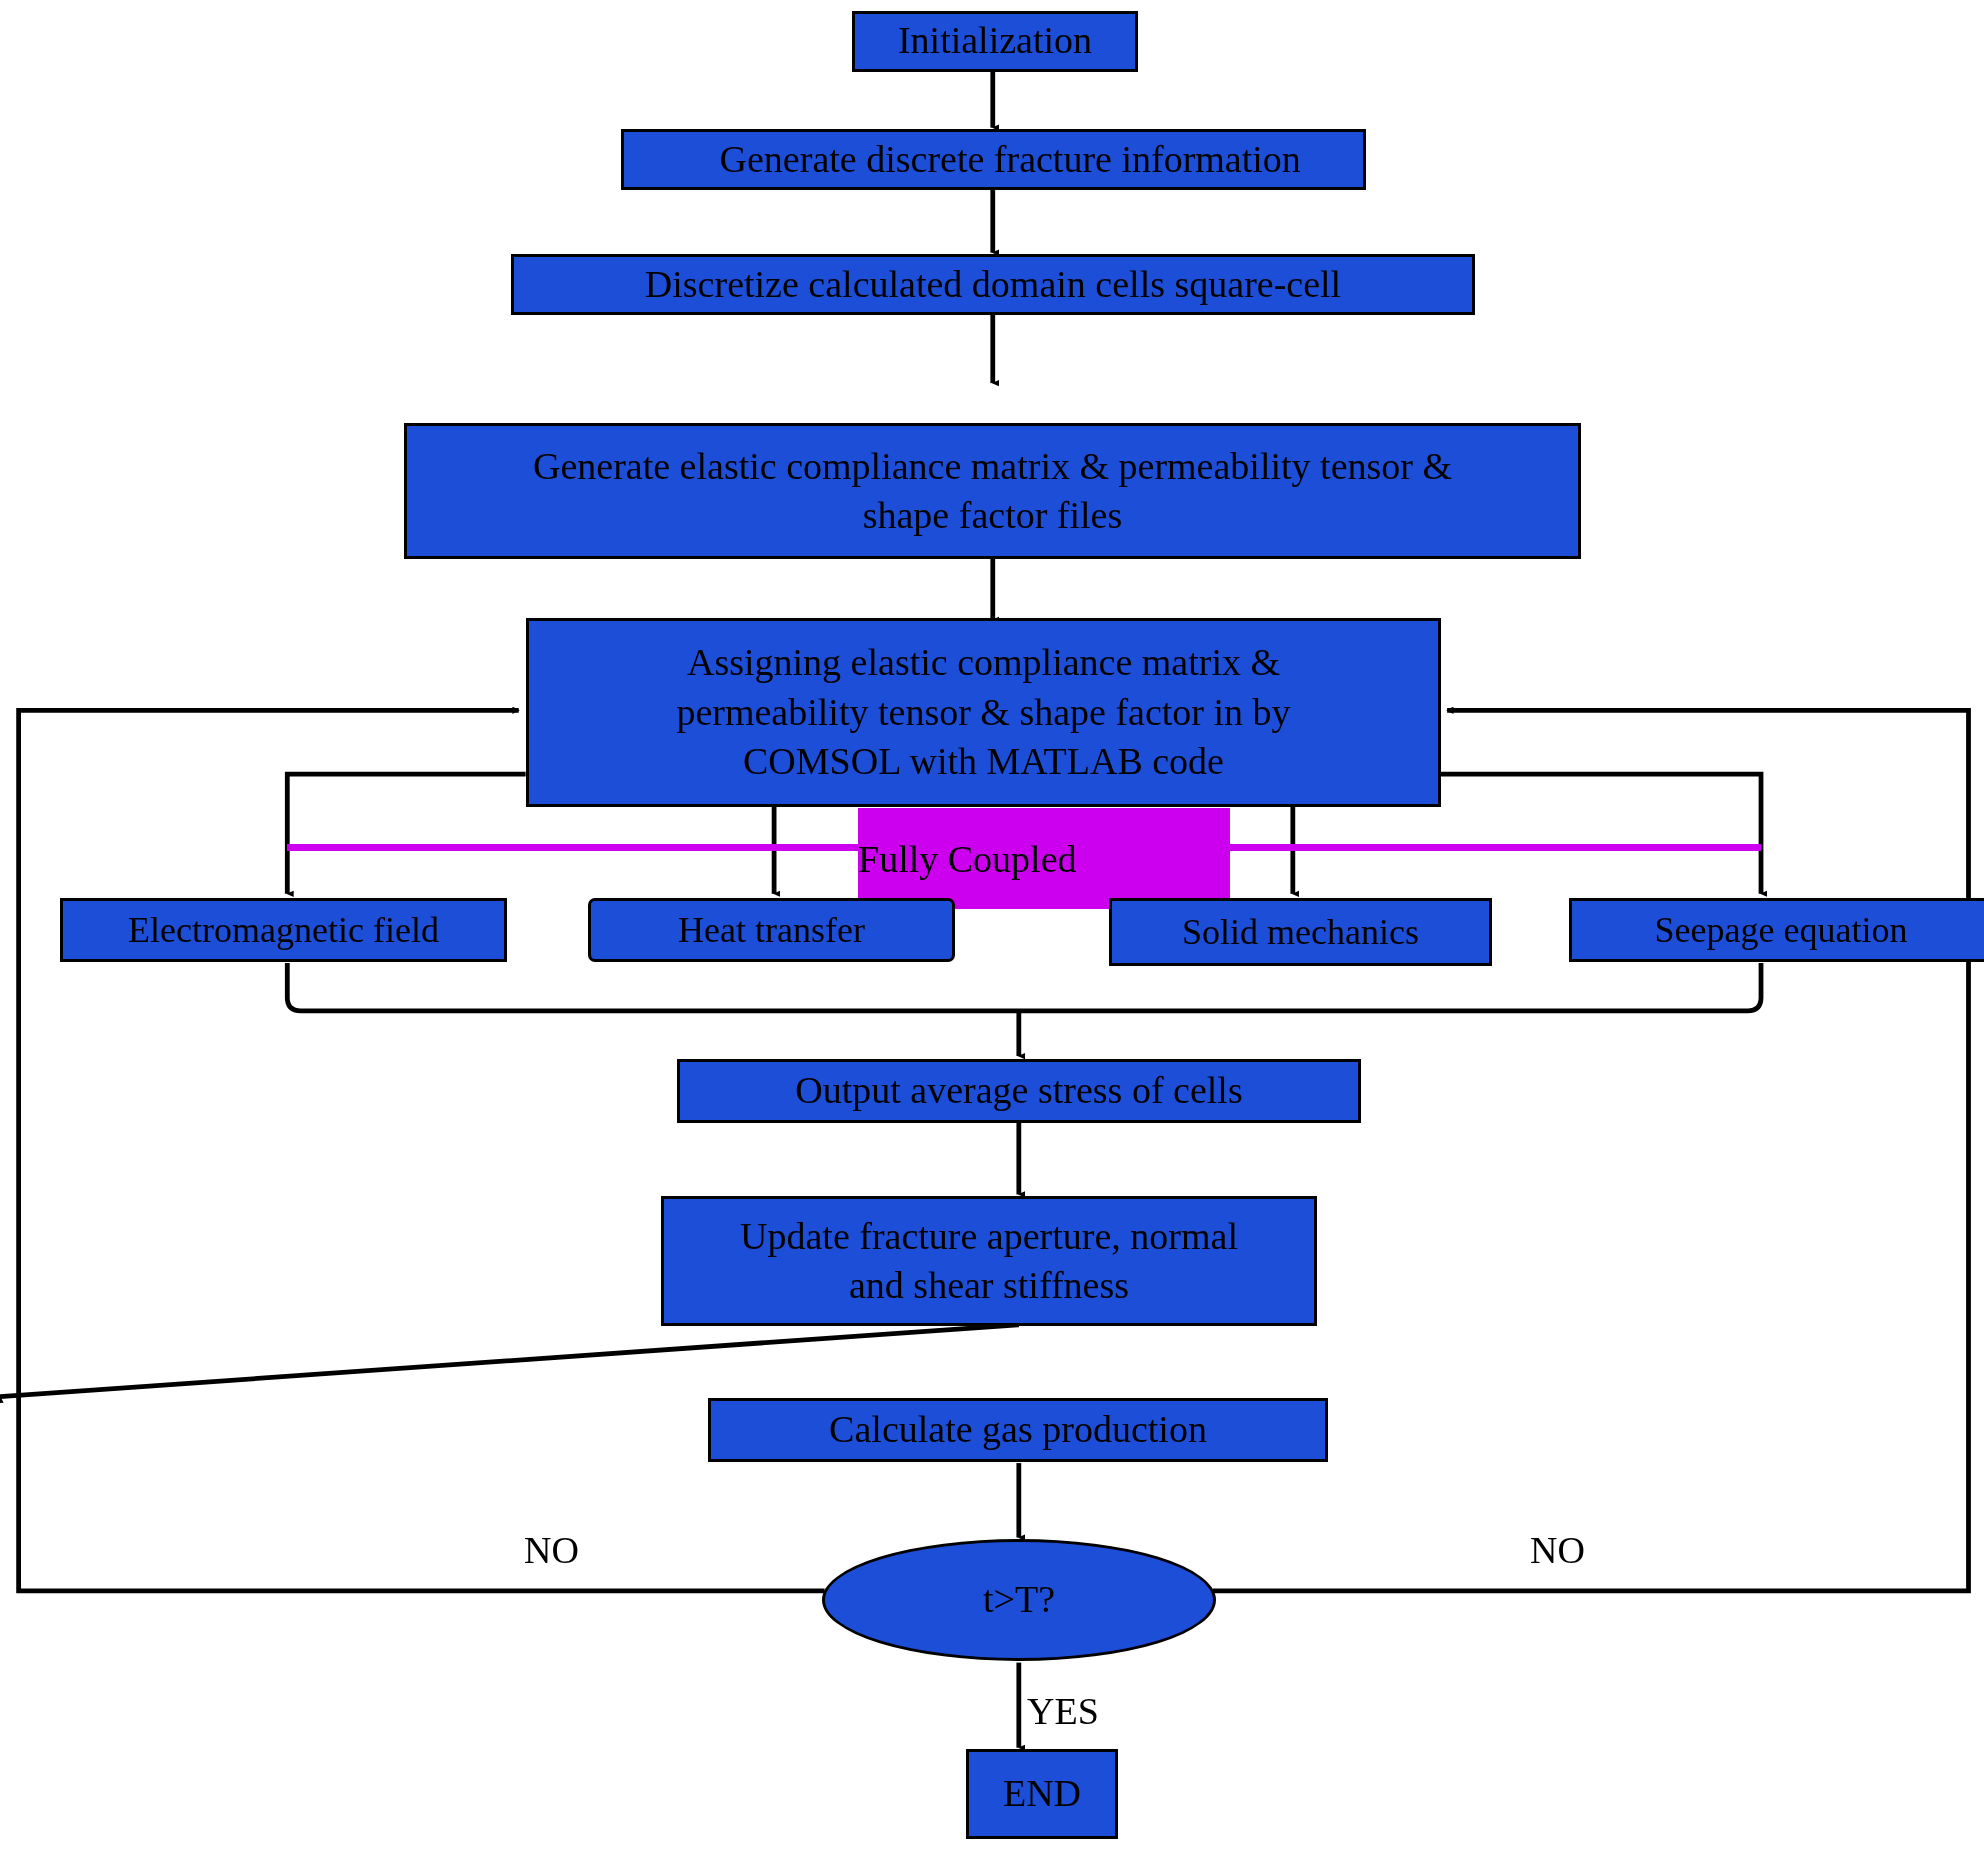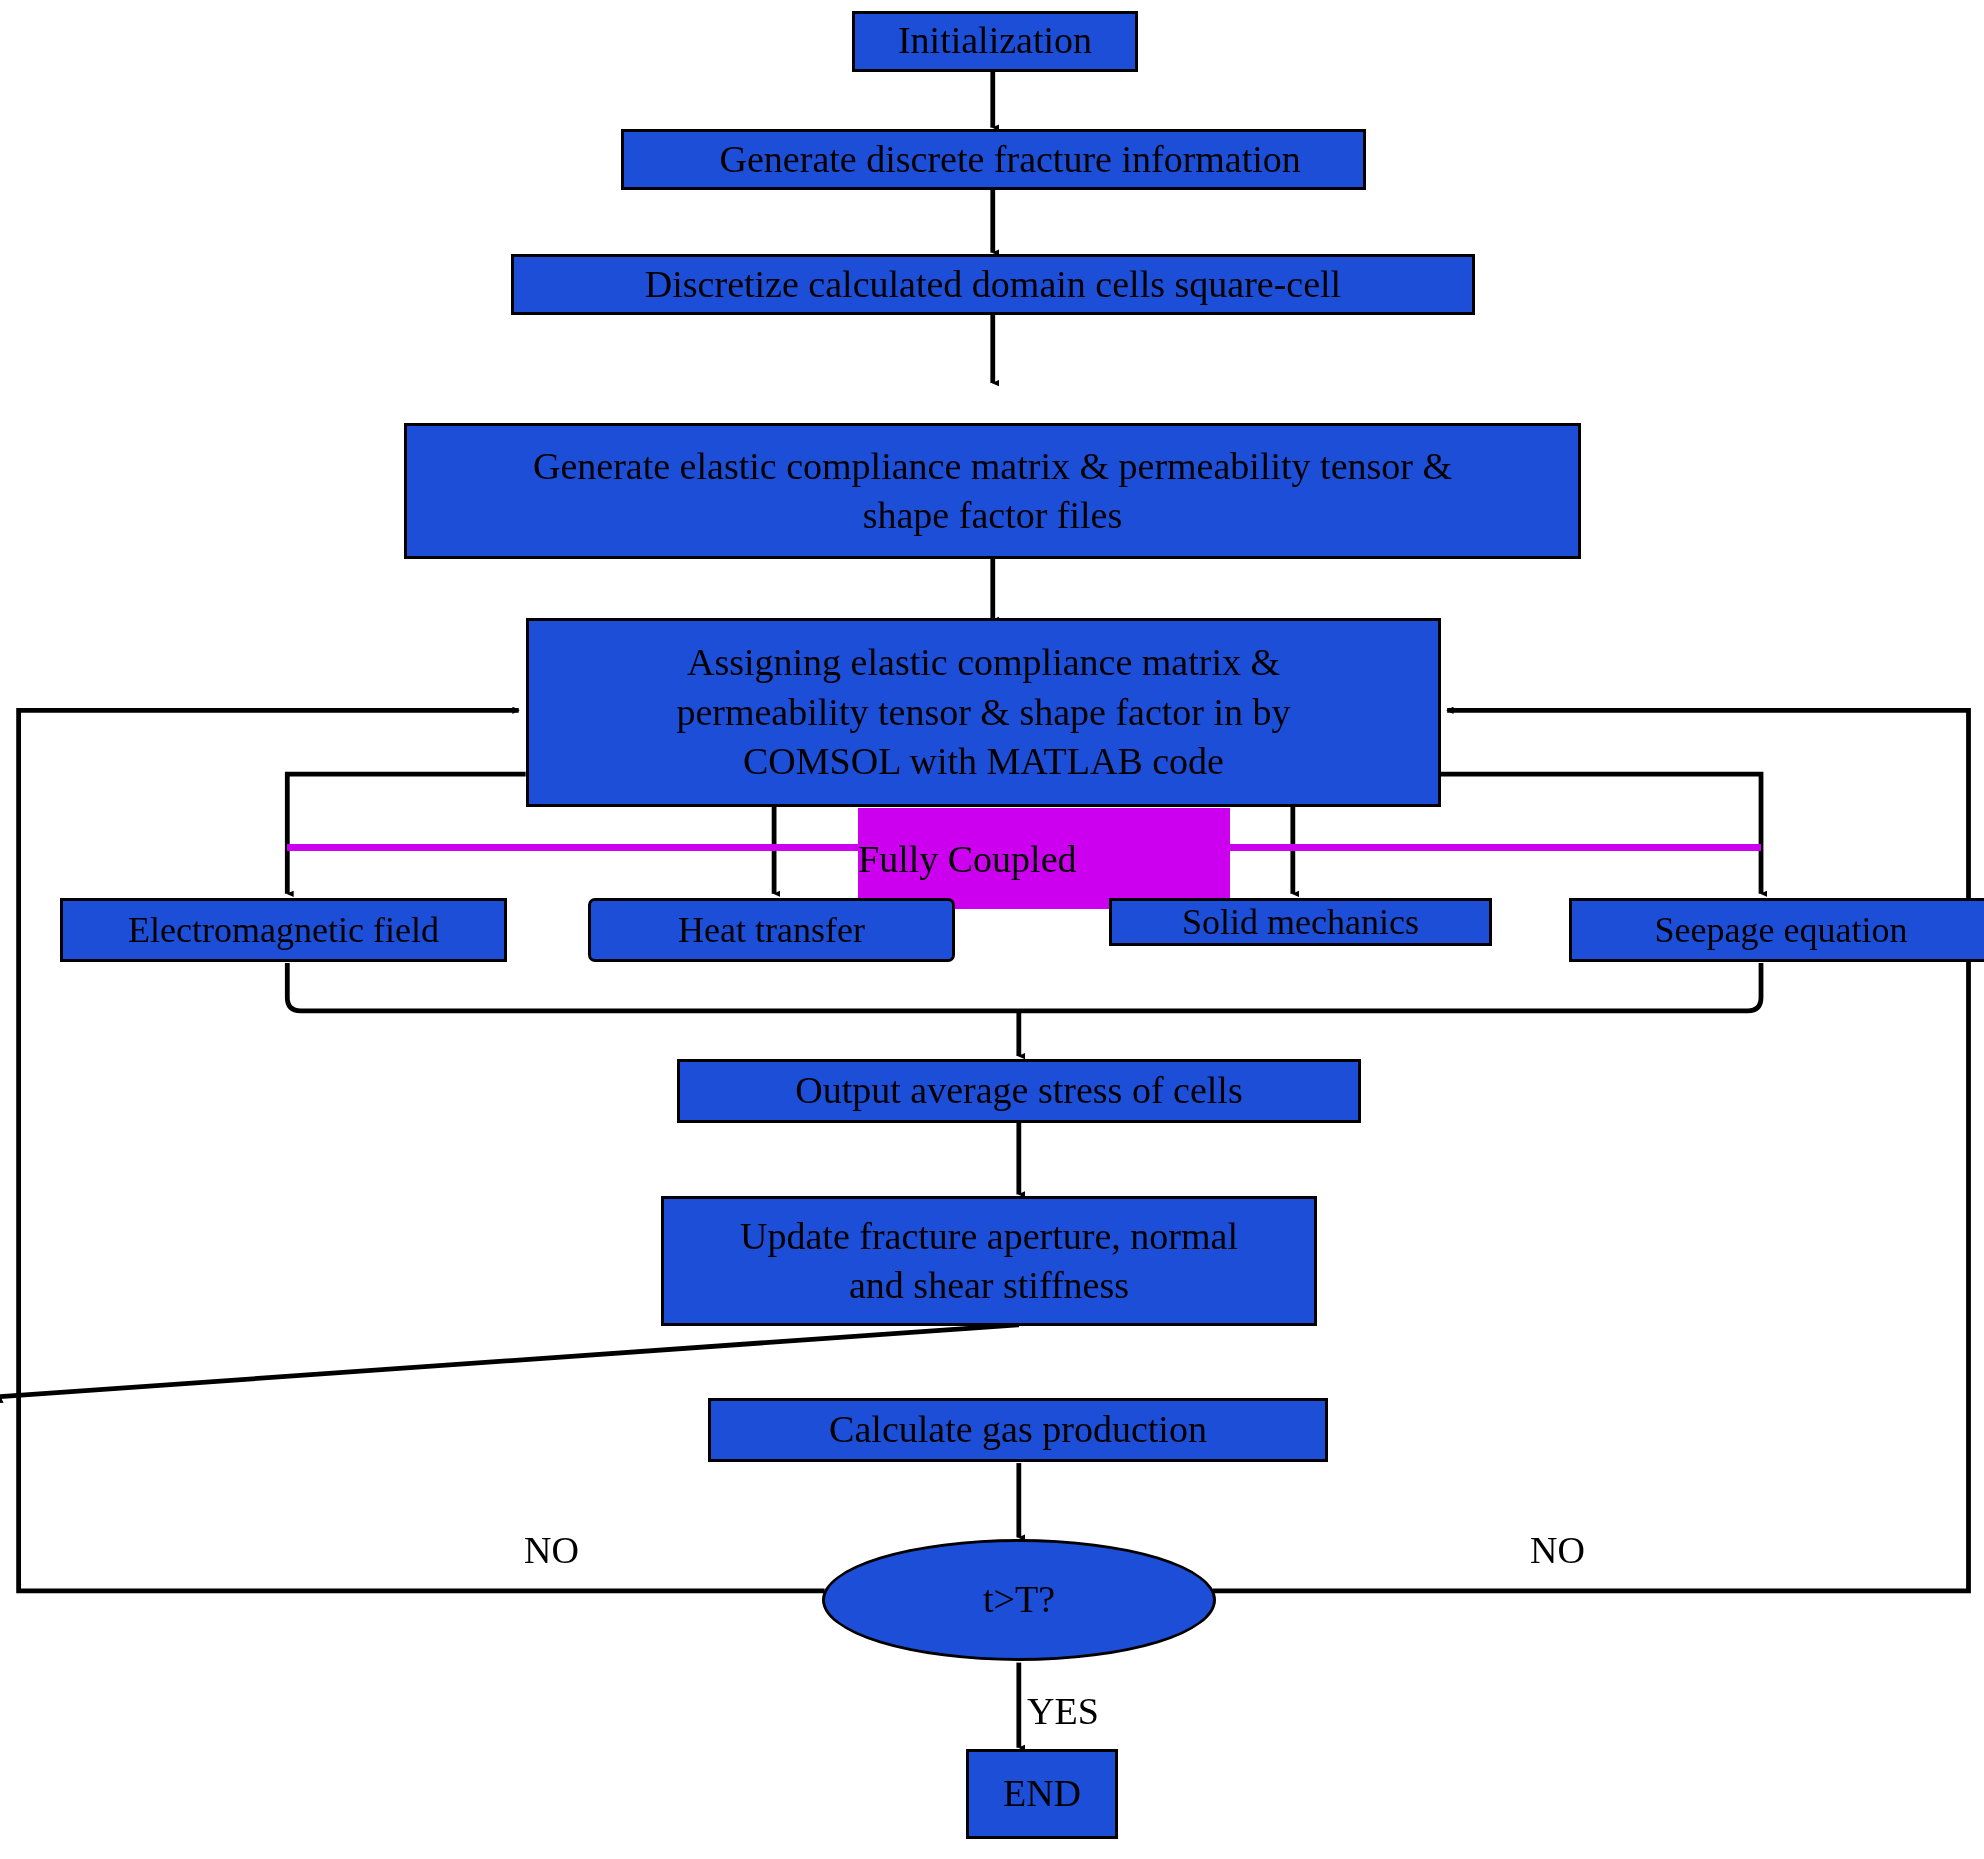--- a/index.html
+++ b/index.html
@@ -162,21 +162,21 @@
   </div>
 
   <div class="node fs-68" style="left:60px; top:898px; width:447px; height:64px;">
     <span class="lbl">Electromagnetic field</span>
   </div>
 
   <div class="node fs-68" style="left:588px; top:898px; width:367px; height:64px;border-radius:7px;">
     <span class="lbl">Heat transfer</span>
   </div>
 
-  <div class="node fs-68" style="left:1109px; top:898px; width:383px; height:48px;">
+  <div class="node fs-68" style="left:1109px; top:898px; width:383px; height:68px;">
     <span class="lbl">Solid mechanics</span>
   </div>
 
   <div class="node fs-68" style="left:1569px; top:898px; width:424px; height:64px;">
     <span class="lbl">Seepage equation</span>
   </div>
 
   <div class="node fs-72" style="left:677px; top:1059px; width:684px; height:64px;">
     <span class="lbl">Output average stress of cells</span>
   </div>

